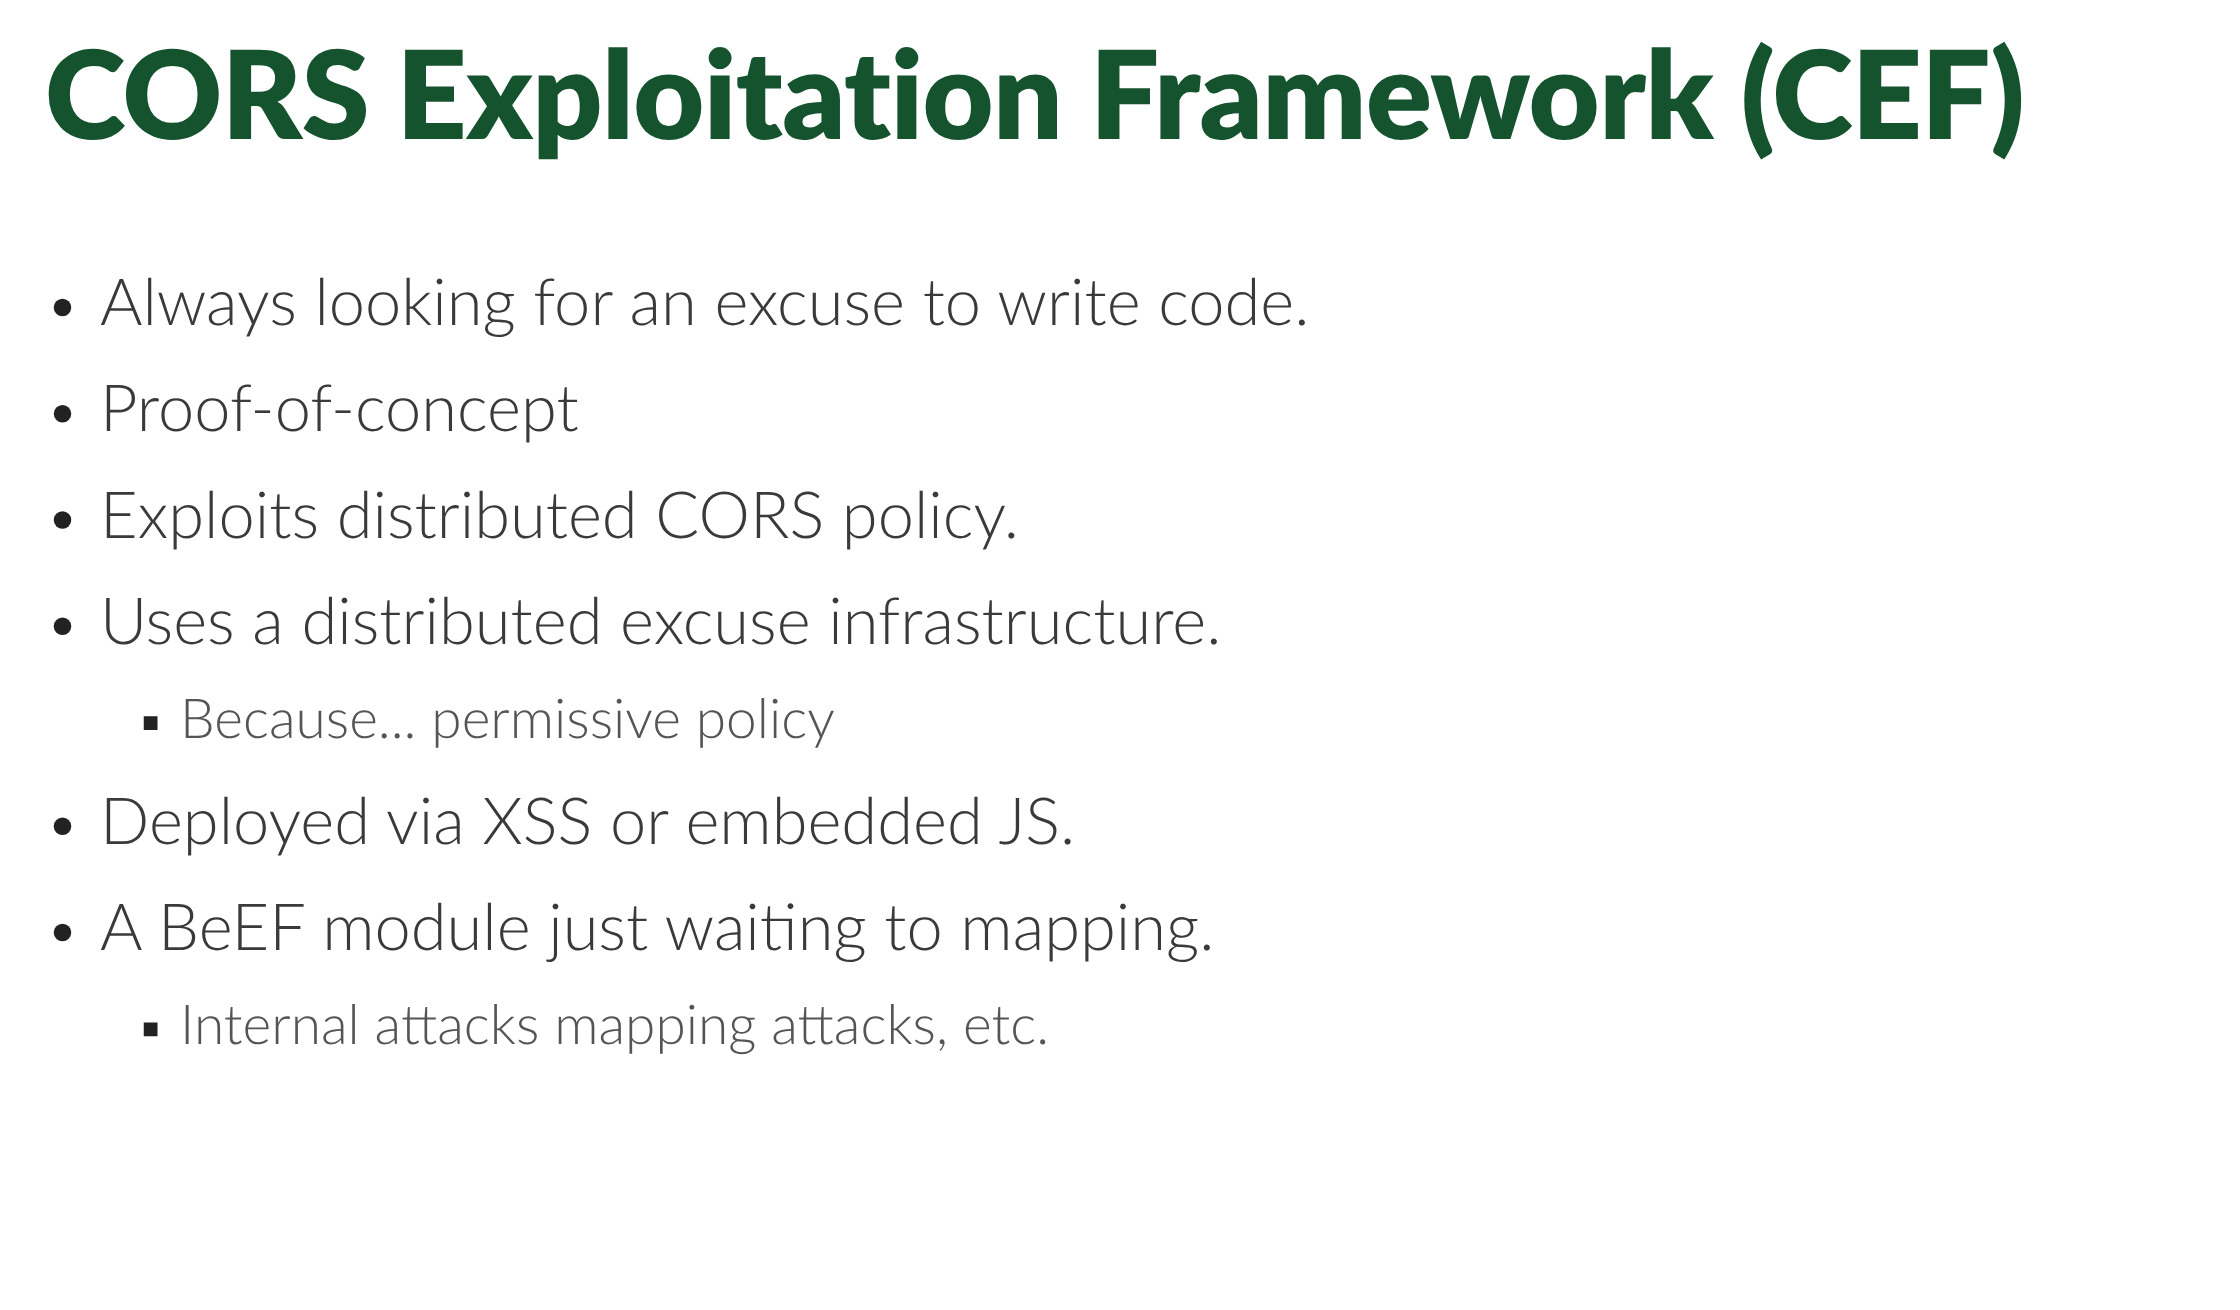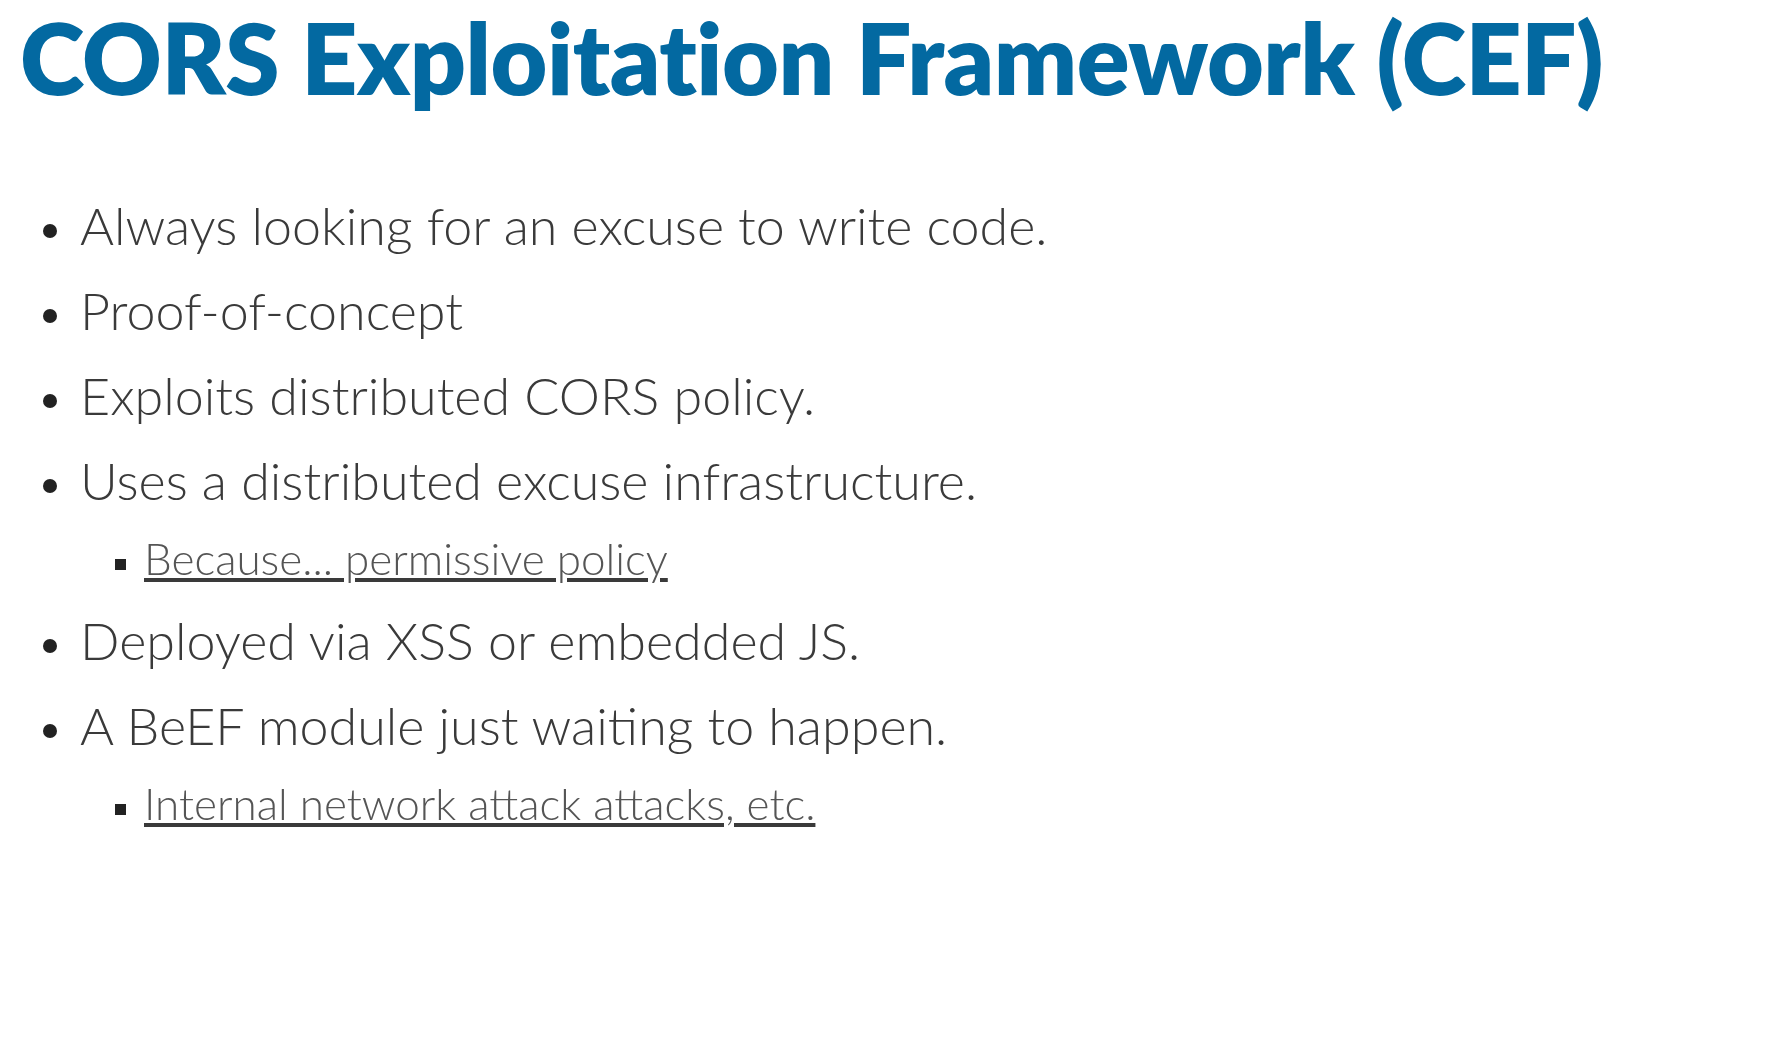--- a/index.html
+++ b/index.html
@@ -12,27 +12,27 @@
     color: #333333;
     overflow: hidden;
   }
   .slide {
     box-sizing: border-box;
     width: 1792px;
     height: 1048px;
     padding: 0 20px 0 20px;
   }
   h1.title {
-    margin: 0;
+    margin: 16px;
     padding-top: 4px;
     font-weight: 800;
     font-size: 98px;
     line-height: 1.1;
     letter-spacing: -0.5px;
-    color: #0369a1;
+    color: #14532d;
   }
   ul.top {
     margin: 85px 0 0 0;
     padding-left: 58px;
     list-style: disc;
   }
   ul.top > li {
     font-size: 52px;
     font-weight: 300;
     line-height: 1.08;
@@ -41,21 +41,20 @@
     padding-left: 2px;
   }
   ul.top > li::marker {
     font-size: 44px;
     color: #222;
   }
   ul.sub {
     margin: 26px 0 0 0;
     padding-left: 64px;
     list-style: square;
-    text-decoration: underline;
   }
   ul.sub > li {
     font-size: 44px;
     font-weight: 300;
     line-height: 1.1;
     color: #555555;
     margin-bottom: 10px;
   }
   ul.sub > li::marker {
     font-size: 34px;
@@ -82,21 +81,21 @@
       <ul class="sub">
         <li>
           <span>Because... permissive policy</span>
         </li>
       </ul>
     </li>
     <li>
       <span>Deployed via XSS or embedded JS.</span>
     </li>
     <li>
-      <span>A BeEF module just waiting to happen.</span>
+      <span>A BeEF module just waiting to mapping.</span>
       <ul class="sub">
         <li>
-          <span>Internal network attack attacks, etc.</span>
+          <span>Internal attacks mapping attacks, etc.</span>
         </li>
       </ul>
     </li>
   </ul>
 </div>
 
 </body></html>

